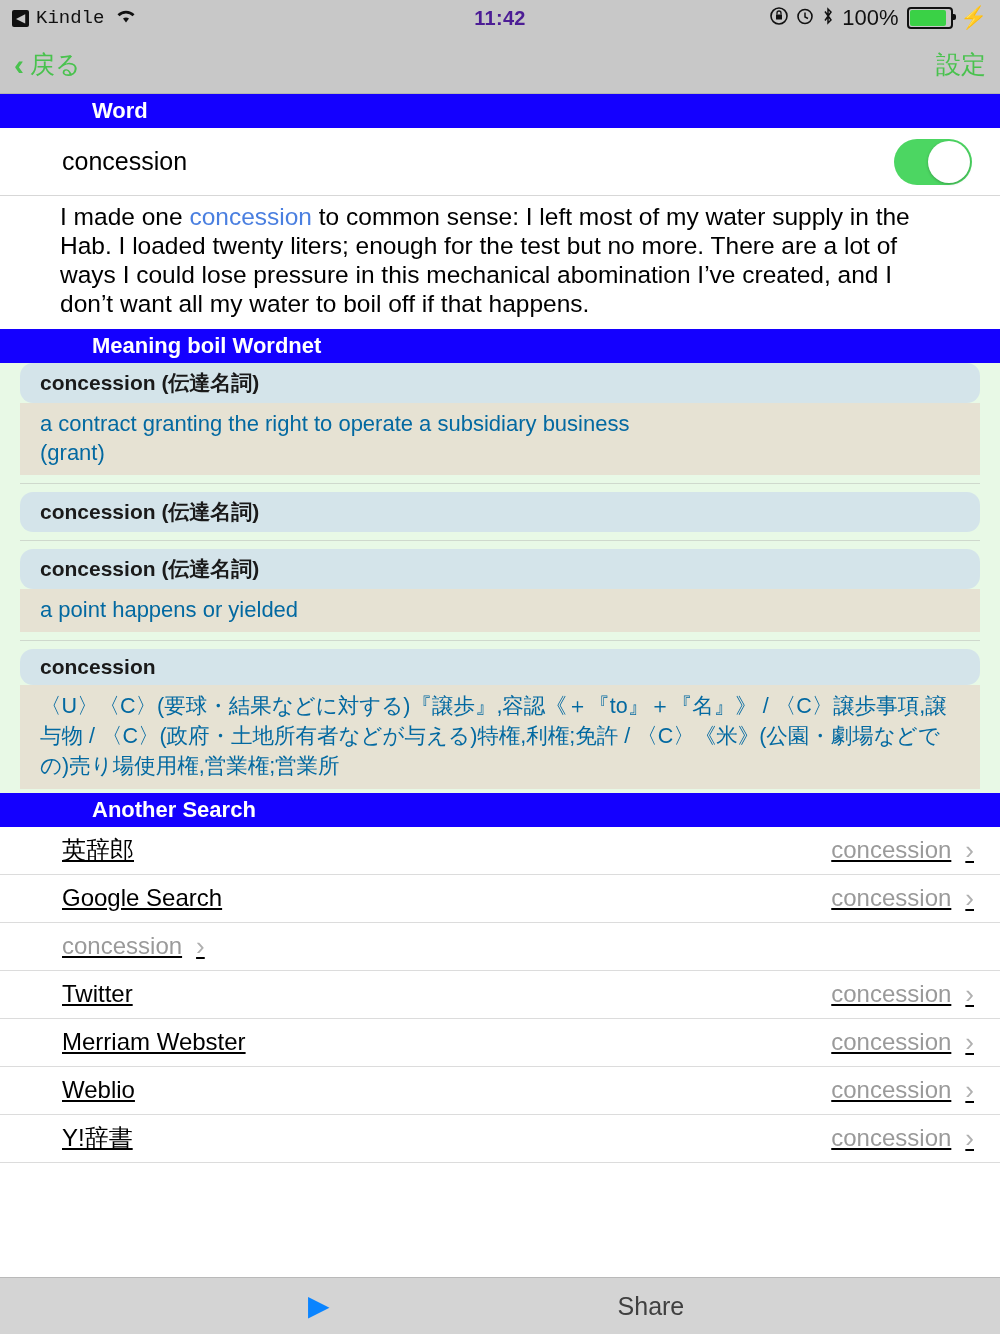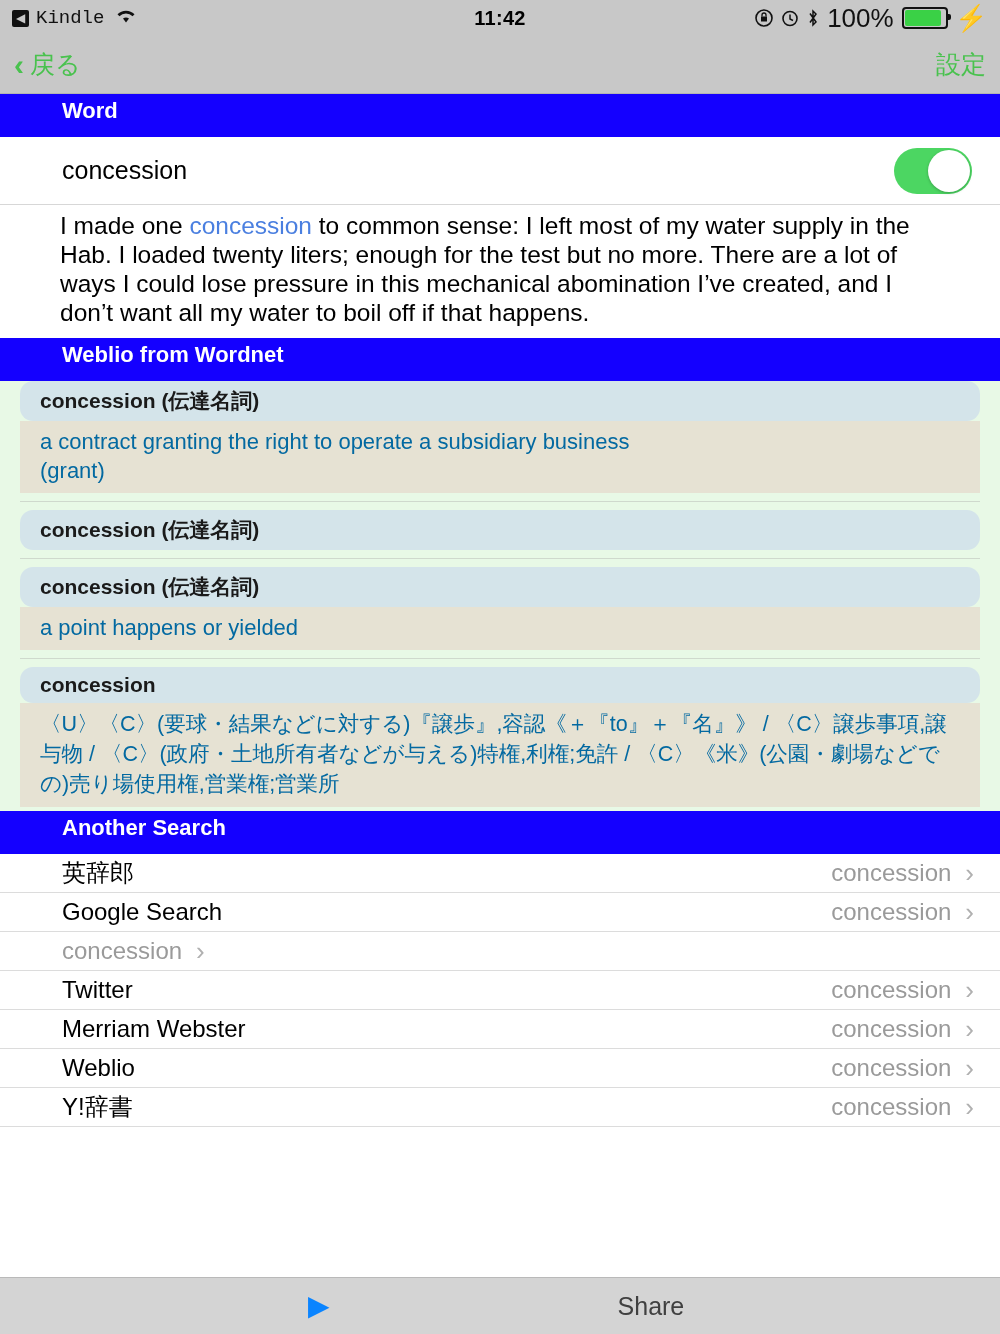--- a/index.html
+++ b/index.html
@@ -43,29 +43,29 @@
     border-radius: 2px;
   }
   .sb-appname { font-size: 19px; color: #111; font-family: Liberation Mono, monospace; }
   .wifi-icon { margin-left: 4px; }
   .sb-center {
     position: absolute;
     left: 0; right: 0;
     text-align: center;
     font-size: 20px;
     font-weight: bold;
-    color: #000000;
+    color: #4c1d95;
     letter-spacing: 0.3px;
   }
   .sb-right {
     margin-left: auto;
     display: flex;
     align-items: center;
     gap: 8px;
-    font-size: 26px;
+    font-size: 22px;
     z-index: 2;
   }
   .battery {
     width: 42px;
     height: 18px;
     border: 2px solid #111;
     border-radius: 4px;
     position: relative;
     display: inline-block;
   }
@@ -114,23 +114,23 @@
     color: #49c24e;
     font-size: 25px;
   }
 
   
   .section-header {
     background: #1400ff;
     color: #ffffff;
     font-size: 22px;
     font-weight: bold;
-    padding: 6px 0 6px 62px;
-    box-sizing: border-box;
-    height: 43px;
+    padding: 6px 0 6px 92px;
+    box-sizing: border-box;
+    height: 34px;
     line-height: 22px;
   }
 
   
   .word-row {
     height: 67px;
     display: flex;
     align-items: center;
     justify-content: space-between;
     padding: 0 28px 0 62px;
@@ -193,28 +193,29 @@
     margin: 8px 20px 8px 20px;
   }
   .wn-def.jp {
     font-size: 21.5px;
     line-height: 1.4;
   }
 
   
   .search-list { background: #fff; }
   .search-row {
-    height: 39px;
+    height: 48px;
     display: flex;
     align-items: center;
     justify-content: space-between;
     padding: 0 26px 0 62px;
     box-sizing: border-box;
     border-bottom: 1px solid #dcdcdc;
     background: #fff;
+    text-decoration: underline;
   }
   .sr-label { font-size: 24px; color: #000; }
   .sr-right {
     display: flex;
     align-items: center;
     gap: 14px;
     color: #9a9a9a;
     font-size: 24px;
   }
   .sr-chevron { color: #b0b0b0; font-size: 26px; line-height: 1; }
@@ -298,21 +299,21 @@
   <span class="word-text">concession</span>
   <span class="toggle">
       <span class="knob"></span>
     </span>
 </div>
 
 <div class="example">
   <span>I made one </span><span class="hl">concession</span><span> to common sense: I left most of my water supply in the Hab. I loaded twenty liters; enough for the test but no more. There are a lot of ways I could lose pressure in this mechanical abomination I’ve created, and I don’t want all my water to boil off if that happens.</span>
 </div>
 
-<div class="section-header">Weblio from Wordnet</div>
+<div class="section-header">Meaning boil Wordnet</div>
 
 <div class="wordnet">
   <div>
     <div class="wn-term">concession (伝達名詞)</div>
     <div class="wn-def" style="white-space:pre-line">a contract granting the right to operate a subsidiary business
 (grant)</div>
   </div>
   <div class="wn-sep"></div>
   <div>
     <div class="wn-term">concession (伝達名詞)</div>

